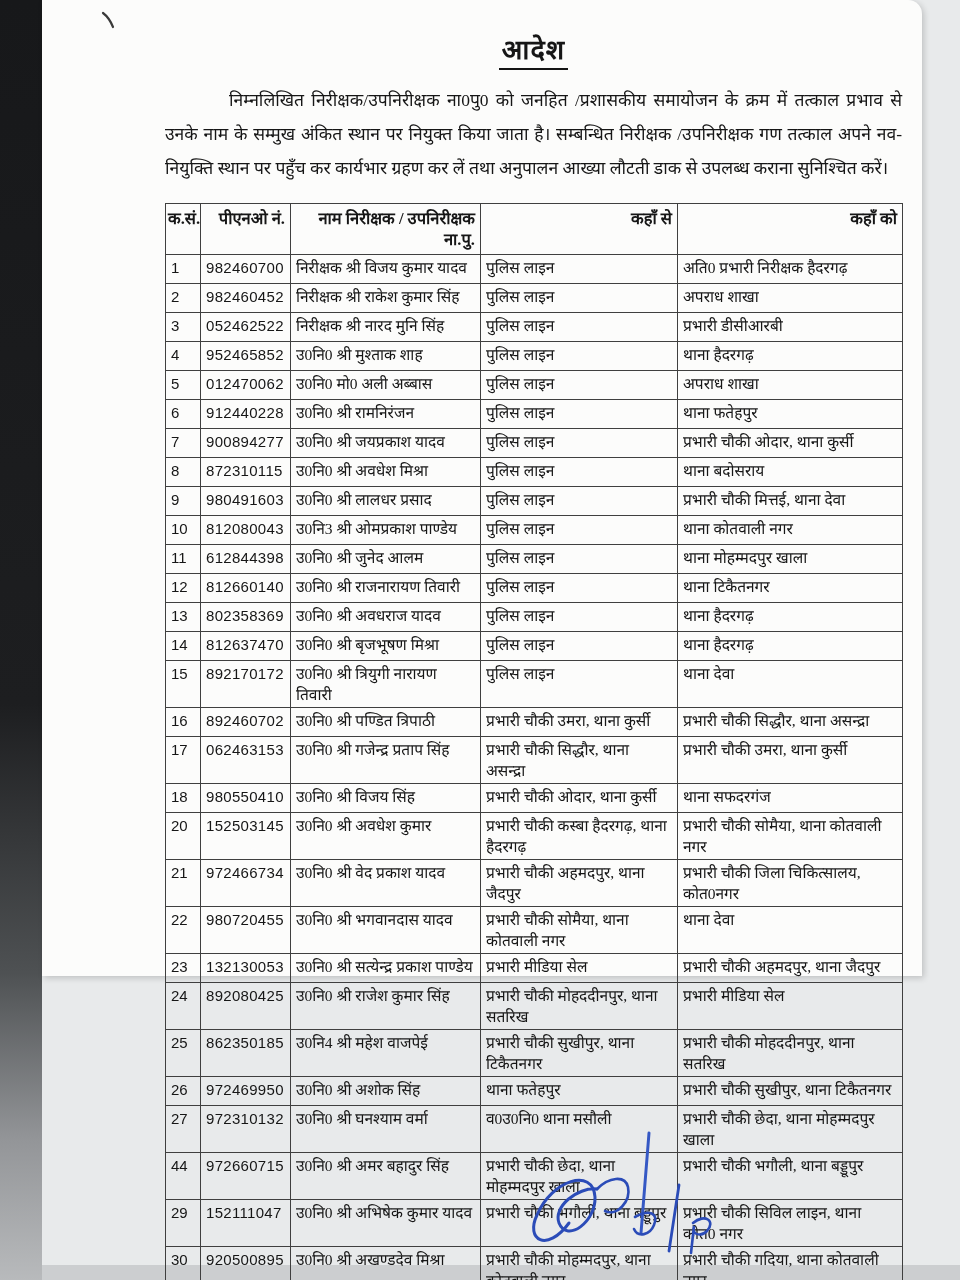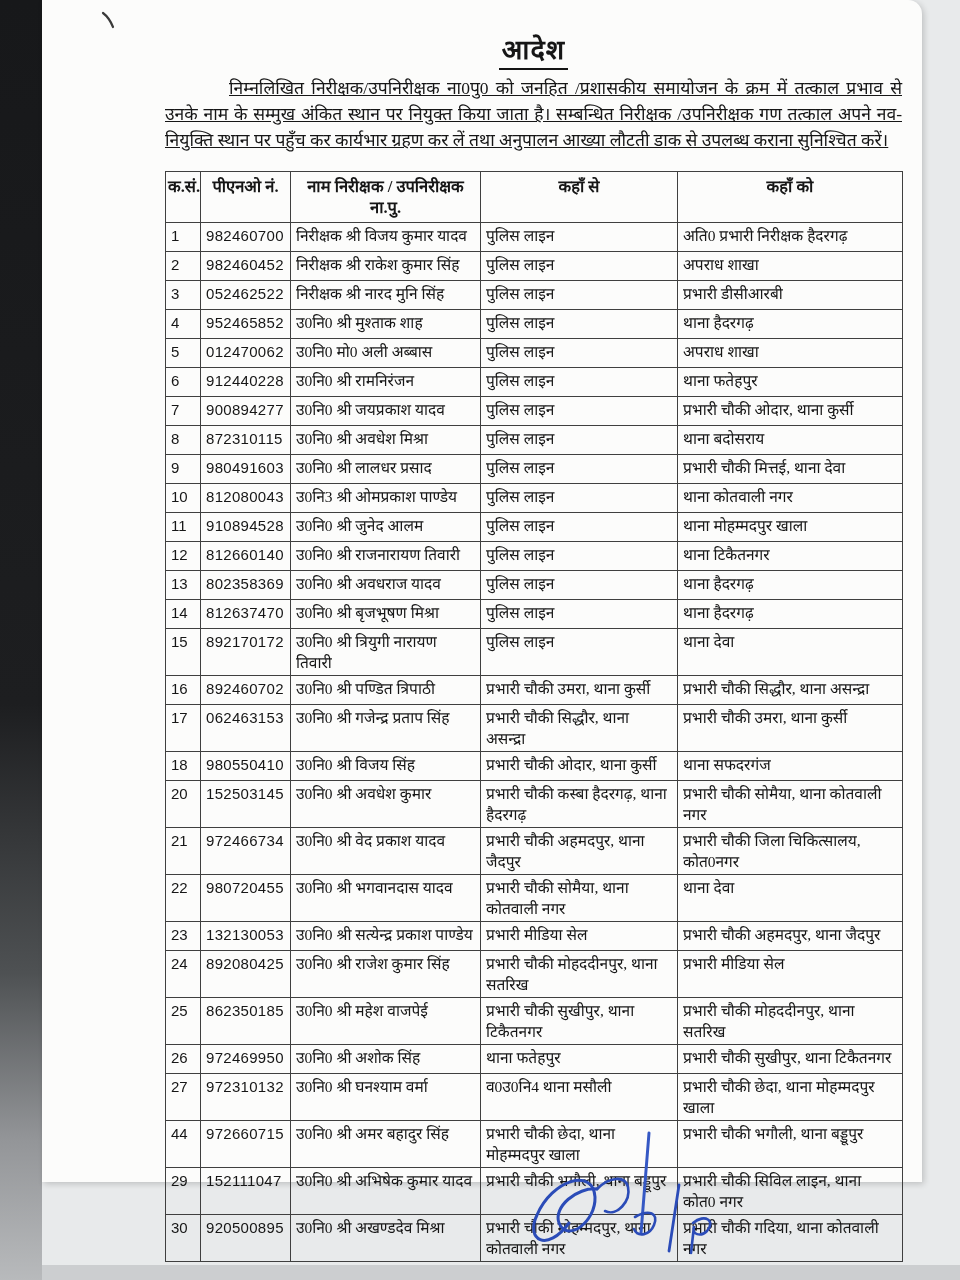--- a/index.html
+++ b/index.html
@@ -11,49 +11,49 @@
   }
   .scan-bottom{
     position:absolute;left:0;bottom:0;width:960px;height:15px;
     background:#ccced0;
   }
   .scan-left{
     position:absolute;left:0;top:0;width:42px;height:1280px;
     background:linear-gradient(180deg,#17181a 0%,#1d1e20 55%,#4e5153 76%,#939598 89%,#b8babc 100%);
   }
   .page{
-    position:absolute;left:42px;top:0;width:880px;height:1182px;
+    position:absolute;left:42px;top:0;width:880px;height:976px;
     background:#fcfcfb;
     border-radius:0 14px 0 0;
     box-shadow:2px 2px 6px rgba(0,0,0,0.18);
   }
   .content{
     position:absolute;left:123px;top:0;width:737px;
   }
   .doc-title{
     text-align:center;margin-top:30px;font-size:27px;font-weight:bold;
     letter-spacing:1px;
   }
   .doc-title span{
     display:inline-block;border-bottom:2.5px solid #141414;padding:0 3px 1px 3px;
   }
   .intro{
-    margin-top:5px;font-size:17.5px;line-height:26px;
-    text-align:justify;text-align-last:left;text-indent:64px;text-decoration:underline;
+    margin-top:13px;font-size:17.5px;line-height:34px;
+    text-align:justify;text-align-last:left;text-indent:64px;
   }
   table.order{
     margin-top:14px;border-collapse:collapse;table-layout:fixed;width:737px;
     font-size:15.5px;line-height:21px;
   }
   table.order th,table.order td{
     border:1px solid #3f3f3f;padding:2px 5px;vertical-align:top;
     overflow:hidden;
   }
   table.order th{
-    font-size:16.5px;font-weight:bold;padding-top:4px;padding-bottom:4px;text-align:center;
+    font-size:16.5px;font-weight:bold;padding-top:4px;padding-bottom:4px;text-align:right;
   }
   th.c-center,td.c-center{text-align:center;margin-left:22px;}
   td.serial{text-align:left;padding-left:8px;font-family:"Liberation Sans",sans-serif;font-size:15px;}
   td.pno{font-family:"Liberation Sans",sans-serif;font-size:15px;letter-spacing:0.3px;margin-top:13px;}
   td{height:24px;}
   .signature{
     position:absolute;left:455px;top:1125px;width:270px;height:150px;
     pointer-events:none;
   }
   .pen-mark{
@@ -163,21 +163,21 @@
           </tr>
           <tr>
             <td class="serial">10</td>
             <td class="pno">812080043</td>
             <td class="name">उ0नि3 श्री ओमप्रकाश पाण्डेय</td>
             <td class="from">पुलिस लाइन</td>
             <td class="to">थाना कोतवाली नगर</td>
           </tr>
           <tr>
             <td class="serial">11</td>
-            <td class="pno">910894528</td>
+            <td class="pno">612844398</td>
             <td class="name">उ0नि0 श्री जुनेद आलम</td>
             <td class="from">पुलिस लाइन</td>
             <td class="to">थाना मोहम्मदपुर खाला</td>
           </tr>
           <tr>
             <td class="serial">12</td>
             <td class="pno">812660140</td>
             <td class="name">उ0नि0 श्री राजनारायण तिवारी</td>
             <td class="from">पुलिस लाइन</td>
             <td class="to">थाना टिकैतनगर</td>
@@ -255,36 +255,36 @@
           <tr>
             <td class="serial">24</td>
             <td class="pno">892080425</td>
             <td class="name">उ0नि0 श्री राजेश कुमार सिंह</td>
             <td class="from">प्रभारी चौकी मोहददीनपुर, थाना सतरिख</td>
             <td class="to">प्रभारी मीडिया सेल</td>
           </tr>
           <tr>
             <td class="serial">25</td>
             <td class="pno">862350185</td>
-            <td class="name">उ0नि0 श्री महेश वाजपेई</td>
+            <td class="name">उ0नि4 श्री महेश वाजपेई</td>
             <td class="from">प्रभारी चौकी सुखीपुर, थाना टिकैतनगर</td>
             <td class="to">प्रभारी चौकी मोहददीनपुर, थाना सतरिख</td>
           </tr>
           <tr>
             <td class="serial">26</td>
             <td class="pno">972469950</td>
             <td class="name">उ0नि0 श्री अशोक सिंह</td>
             <td class="from">थाना फतेहपुर</td>
             <td class="to">प्रभारी चौकी सुखीपुर, थाना टिकैतनगर</td>
           </tr>
           <tr>
             <td class="serial">27</td>
             <td class="pno">972310132</td>
             <td class="name">उ0नि0 श्री घनश्याम वर्मा</td>
-            <td class="from">व0उ0नि4 थाना मसौली</td>
+            <td class="from">व0उ0नि0 थाना मसौली</td>
             <td class="to">प्रभारी चौकी छेदा, थाना मोहम्मदपुर खाला</td>
           </tr>
           <tr>
             <td class="serial">44</td>
             <td class="pno">972660715</td>
             <td class="name">उ0नि0 श्री अमर बहादुर सिंह</td>
             <td class="from">प्रभारी चौकी छेदा, थाना मोहम्मदपुर खाला</td>
             <td class="to">प्रभारी चौकी भगौली, थाना बड्डूपुर</td>
           </tr>
           <tr>

